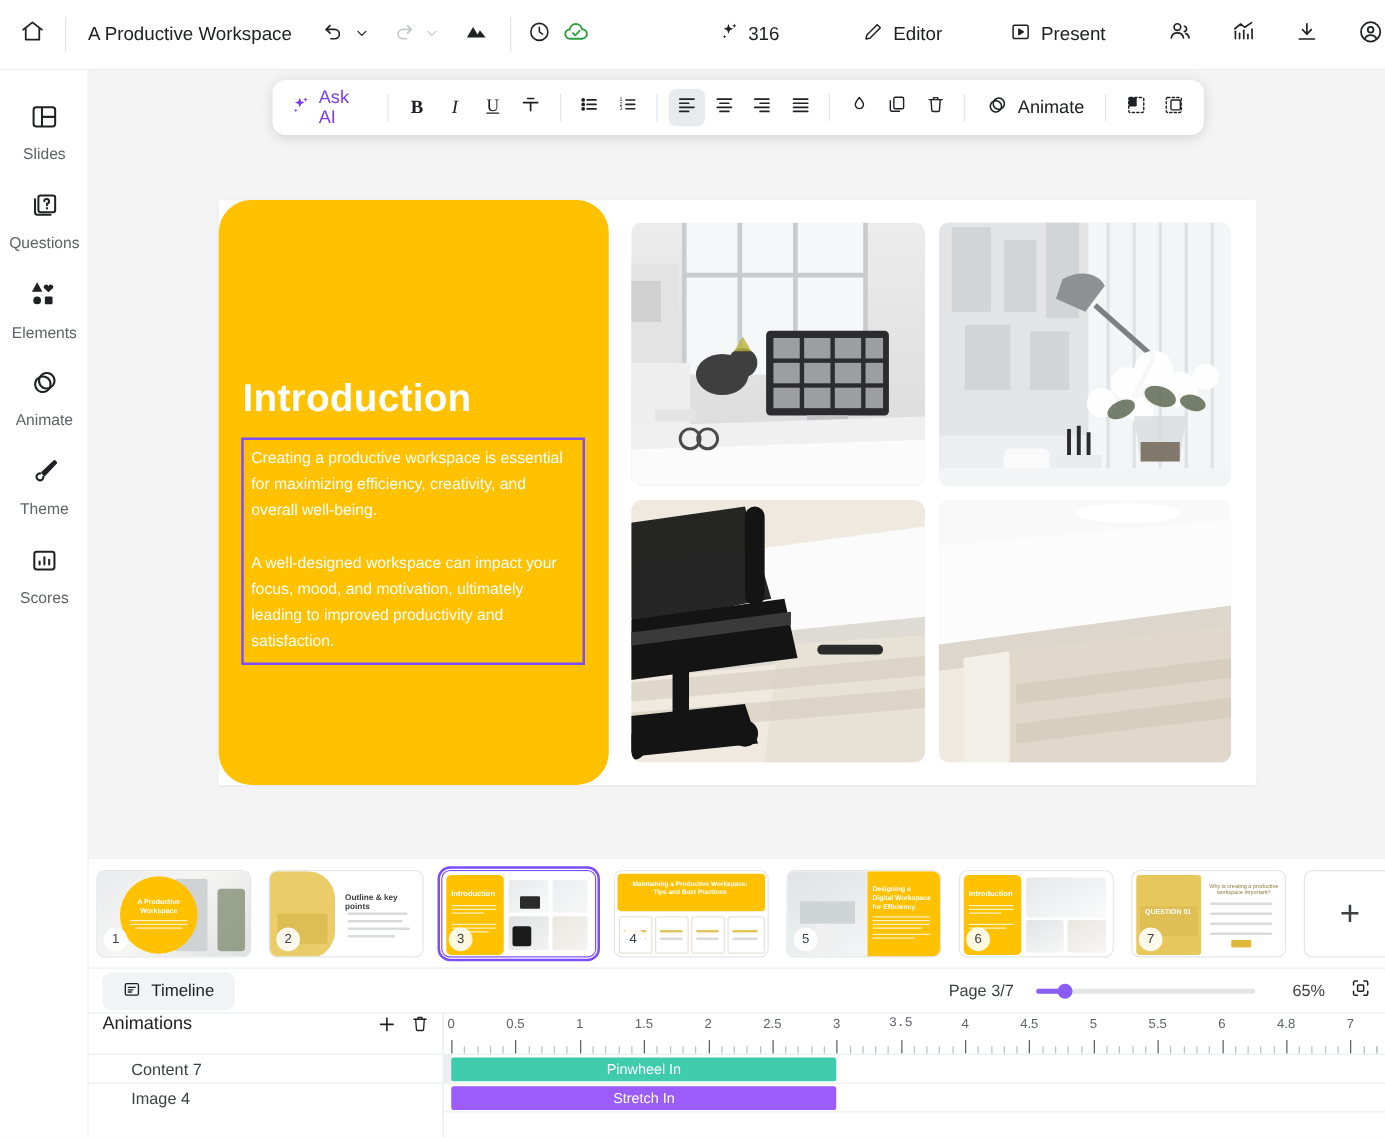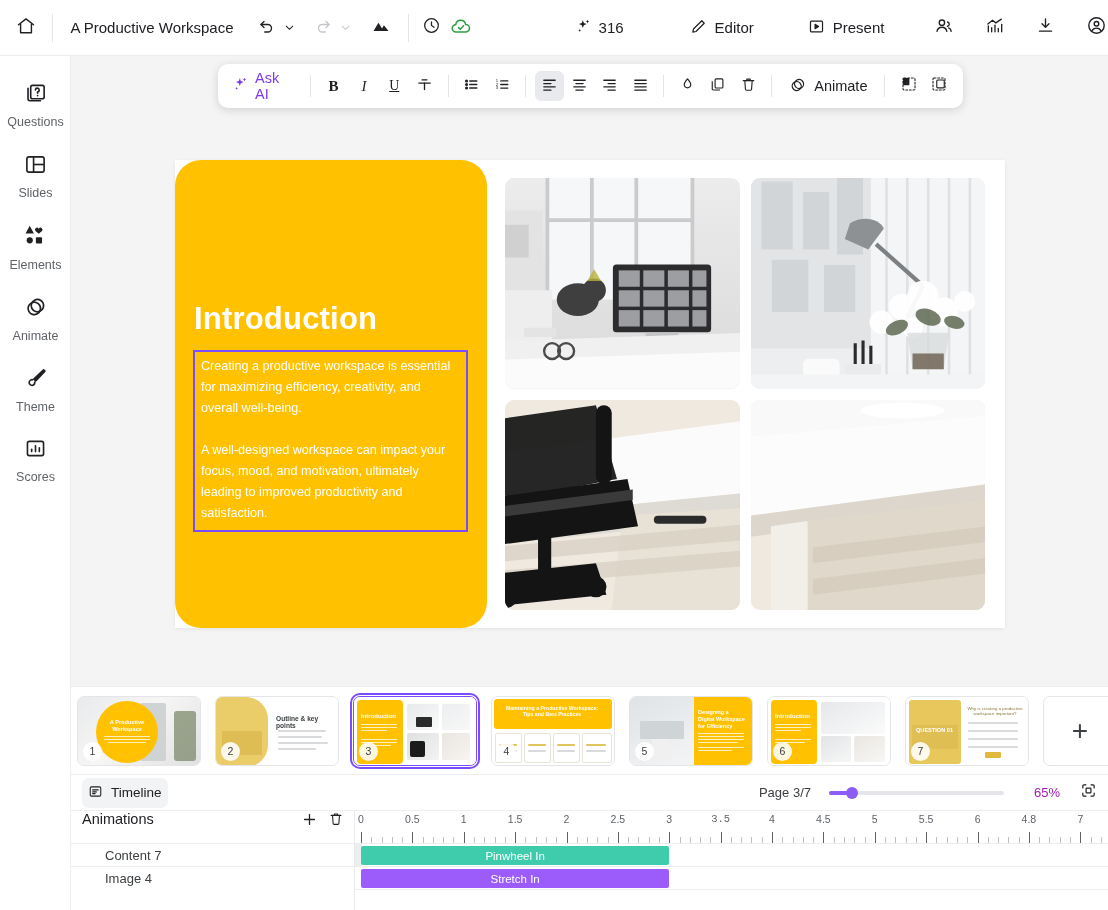--- a/index.html
+++ b/index.html
@@ -145,33 +145,33 @@
   .t-img { position: absolute; }
 
   
   .bottombar {
     position: absolute; top: 774px; left: 71px; width: 1037px; height: 36px;
     background: #ffffff; border-top: 1px solid #eceef0;
     display: flex; align-items: center; padding: 0 11px;
   }
   .timeline-btn {
     display: flex; align-items: center; gap: 8px; background: #f1f3f4;
-    border-radius: 7px; padding: 6px 6px; font-size: 13.5px; cursor: pointer; color: #202124;
+    border-radius: 7px; padding: 6px 16px; font-size: 13.5px; cursor: pointer; color: #202124;
   }
   .page-label { font-size: 13px; color: #3c4043; margin-left: auto; }
   .zoom-slider {
     width: 175px; height: 4px; background: #e3e5e8; border-radius: 2px;
     margin-left: 18px; position: relative; cursor: pointer;
   }
   .zoom-fill { position: absolute; left: 0; top: 0; height: 4px; width: 24px; background: #8b5cf6; border-radius: 2px; }
   .zoom-knob {
     position: absolute; left: 17px; top: -4px; width: 12px; height: 12px;
     border-radius: 50%; background: #8b5cf6;
   }
-  .zoom-pct { font-size: 13px; color: #a21caf; margin-left: 20px; width: 36px; text-align: right; }
+  .zoom-pct { font-size: 13px; color: #404040; margin-left: 20px; width: 36px; text-align: right; }
   .fit-btn { margin-left: 20px; cursor: pointer; display:flex; align-items:center; }
 
   
   .anim-panel {
     position: absolute; top: 810px; left: 71px; width: 1037px; height: 100px;
     background: #ffffff; border-top: 1px solid #eceef0; display: flex;
   }
   .anim-labels { width: 284px; flex: none; border-right: 1px solid #e8eaed; }
   .anim-head {
     height: 32px; display: flex; align-items: flex-start; padding: 0 10px 0 6px;
@@ -341,38 +341,38 @@
             <circle cx="12" cy="10" r="2.6"></circle>
             <path d="M6.6 18.4a6 6 0 0 1 10.8 0"></path>
           </svg>
       </span>
     </div>
   </div>
 
   <div class="rail">
     <div class="rail-item">
       <span>
+        <svg width="23" height="23" viewBox="0 0 24 24" fill="none" stroke="#202124" stroke-width="1.7">
+            <rect x="3" y="4" width="18" height="16" rx="2.2"></rect>
+            <path d="M10 4v16"></path>
+            <path d="M10 12h11"></path>
+          </svg>
+      </span>
+      <span class="rail-label">Slides</span>
+    </div>
+    <div class="rail-item">
+      <span>
         <svg width="23" height="23" viewBox="0 0 24 24" fill="none" stroke="#202124" stroke-width="1.7" stroke-linecap="round">
             <rect x="7" y="3.5" width="14" height="14" rx="1.9"></rect>
             <path d="M4.2 6.6v11a2 2 0 0 0 2 2h11"></path>
             <path d="M11.9 8.2a2 2 0 1 1 2.3 2.2v1.3"></path>
             <path d="M14.2 14.1v.2"></path>
           </svg>
       </span>
       <span class="rail-label">Questions</span>
-    </div>
-    <div class="rail-item">
-      <span>
-        <svg width="23" height="23" viewBox="0 0 24 24" fill="none" stroke="#202124" stroke-width="1.7">
-            <rect x="3" y="4" width="18" height="16" rx="2.2"></rect>
-            <path d="M10 4v16"></path>
-            <path d="M10 12h11"></path>
-          </svg>
-      </span>
-      <span class="rail-label">Slides</span>
     </div>
     <div class="rail-item">
       <span>
         <svg width="25" height="25" viewBox="0 0 26 26" fill="none" stroke="#202124" stroke-width="1.6">
             <path d="M7 4.5 10 10H4z" fill="#202124"></path>
             <path d="M19.4 5.1a2.1 2.1 0 0 0-3 1.1 2.1 2.1 0 0 0-3-1.1 2.2 2.2 0 0 0-.4 3.1l3.4 3 3.4-3a2.2 2.2 0 0 0-.4-3.1z" fill="#202124" stroke="none"></path>
             <circle cx="7" cy="18" r="3.2" fill="#202124" stroke="none"></circle>
             <rect x="13.4" y="14.8" width="6.4" height="6.4" rx="1" fill="#202124" stroke="none"></rect>
           </svg>
       </span>

